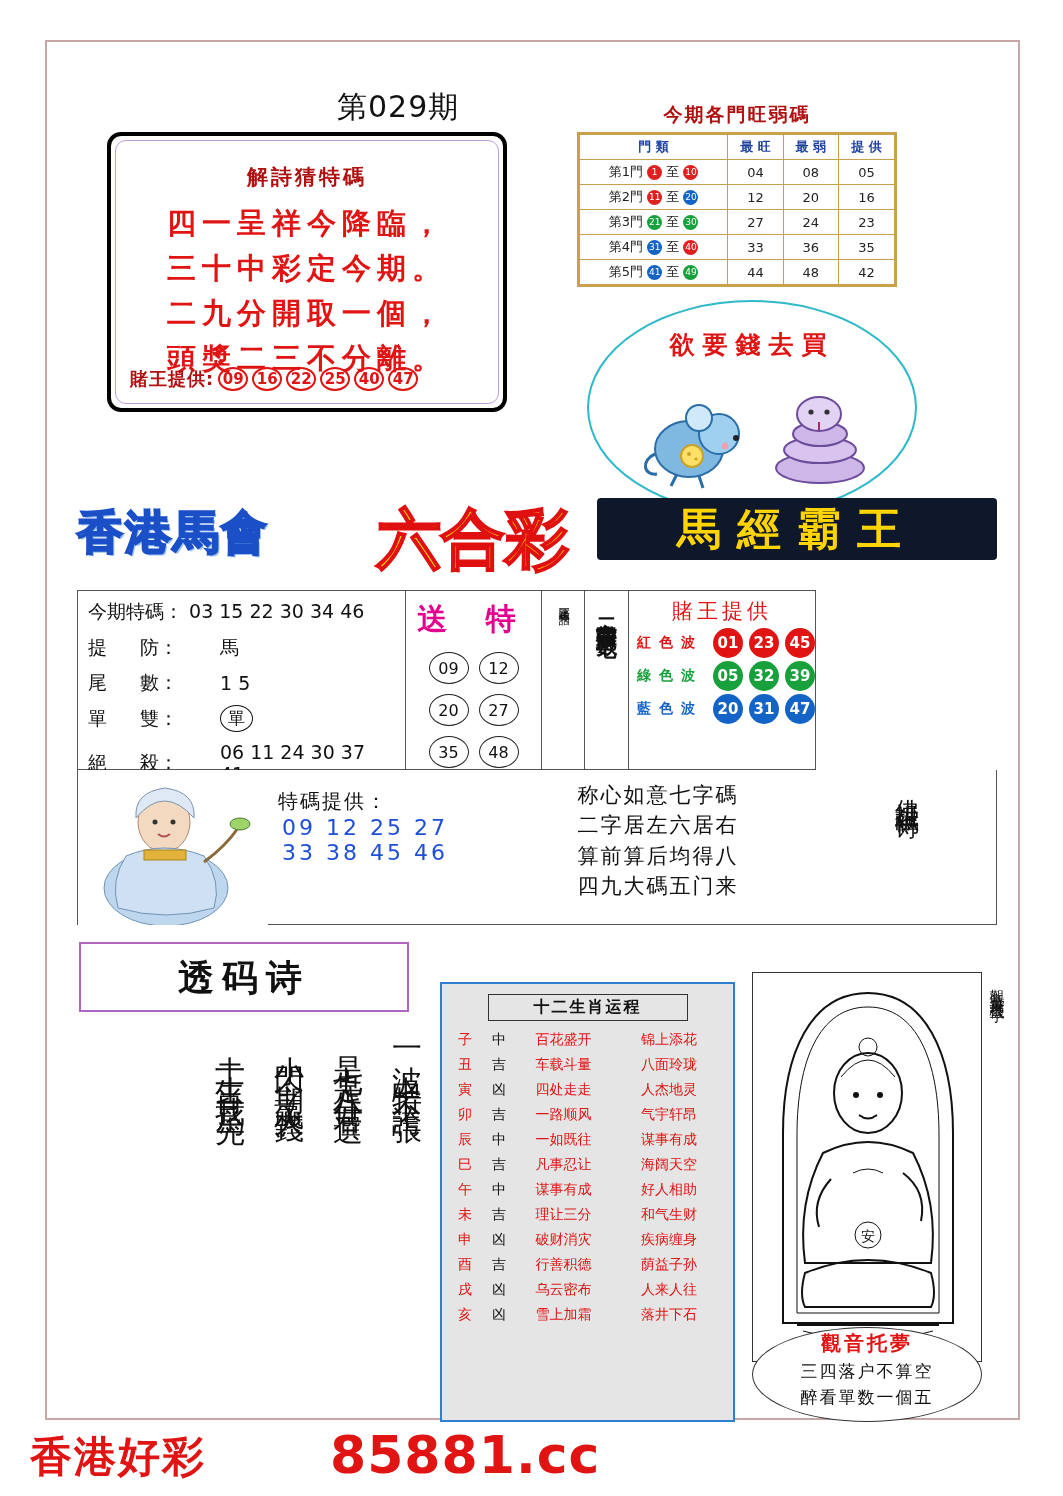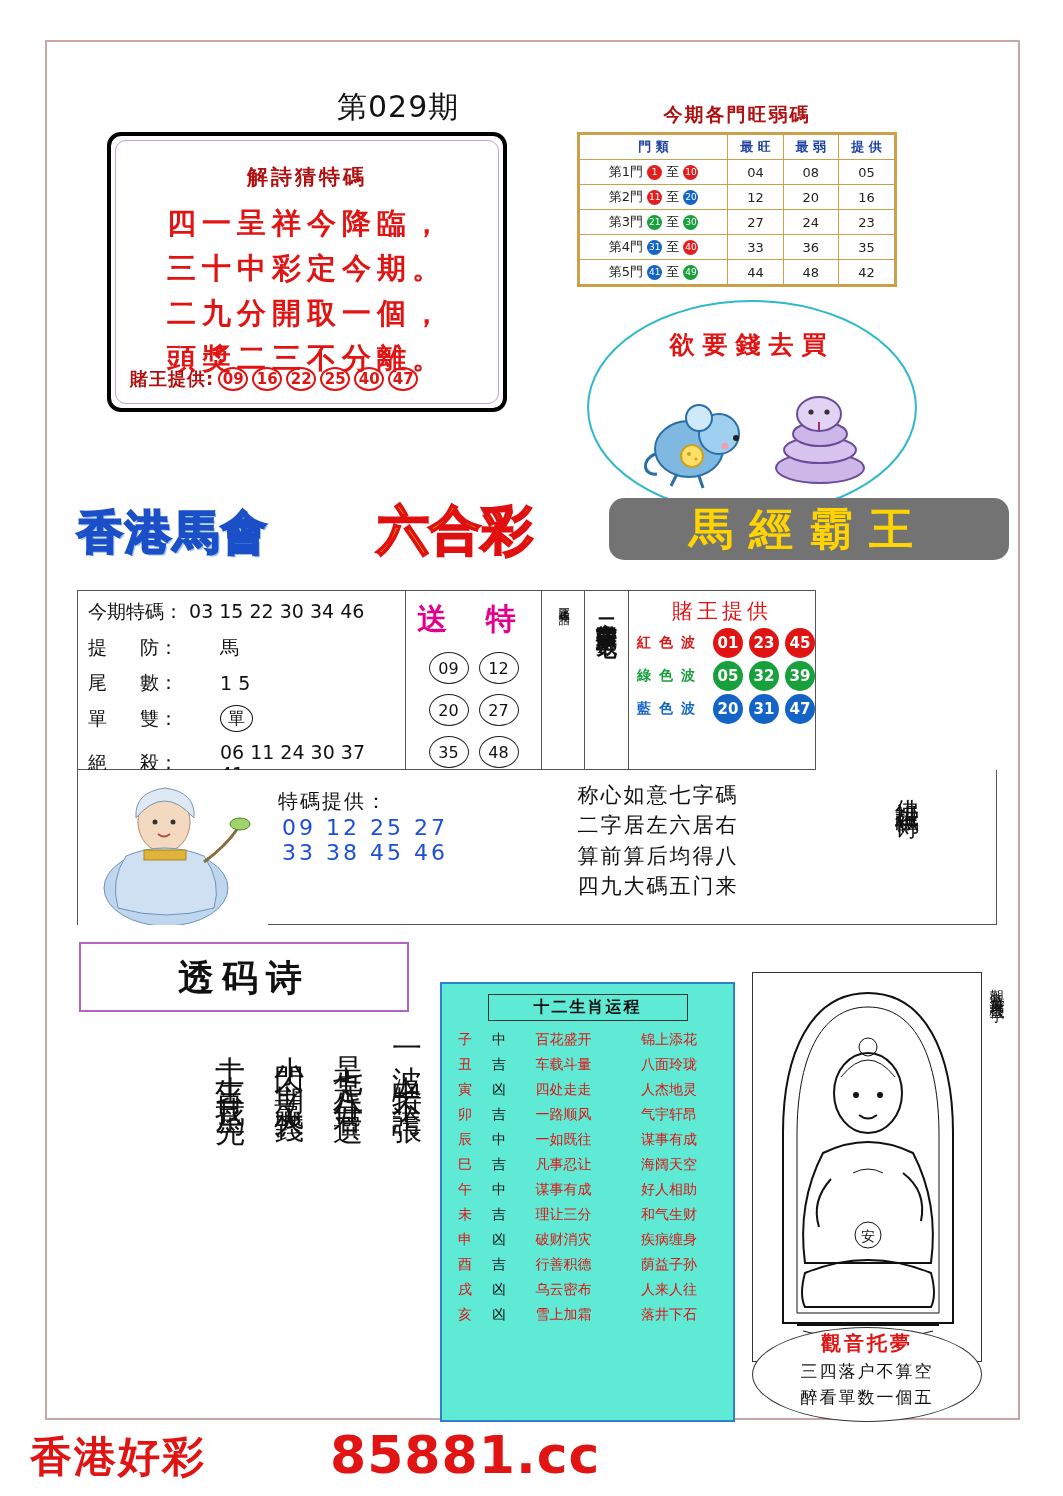--- a/index.html
+++ b/index.html
@@ -90,27 +90,27 @@
   
   .banner { position:absolute; left:30px; top:450px; width:920px; height:90px; }
   .banner-l {
     position:absolute; left:0; top:10px; font-size:46px; font-weight:bold;
     letter-spacing:2px; color:#fff;
     -webkit-text-stroke:2px #1b4fc8;
     text-shadow:2px 2px 0 #9fc3ef;
     font-family:"DejaVu Serif","Liberation Serif",serif;
   }
   .banner-m {
-    position:absolute; left:300px; top:4px; font-size:52px; font-weight:bold;
+    position:absolute; left:300px; top:4px; font-size:64px; font-weight:bold;
     color:#ffd400; -webkit-text-stroke:2px #e01010;
     font-family:Liberation Mono, monospace;
   }
   .banner-r {
-    position:absolute; left:532px; top:6px; width:400px; height:62px;
-    background:#737373; border-radius:15px;
+    position:absolute; left:520px; top:6px; width:400px; height:62px;
+    background:#0f172a; border-radius:4px;
   }
   .banner-r span {
     display:block; text-align:center; font-size:44px; font-weight:bold;
     color:#ffd400; letter-spacing:16px; line-height:62px;
     font-family:"DejaVu Serif","Liberation Serif",serif;
   }
 
   
   .band {
     position:absolute; left:30px; top:548px; width:739px; height:180px;
@@ -195,21 +195,21 @@
     display:flex; flex-direction:row-reverse; justify-content:flex-start; gap:18px;
   }
   .vpoem .col {
     writing-mode:vertical-rl; text-orientation:upright;
     font-size:30px; letter-spacing:10px; color:#111;
     font-family:"DejaVu Serif","Liberation Serif",serif;
   }
 
   .zodiac {
     position:absolute; left:393px; top:940px; width:295px; height:440px;
-    border:2px solid #2f7fd0; background:#5eead4; padding:6px;
+    border:2px solid #2f7fd0; background:#e5e5e5; padding:6px;
   }
   .z-title {
     margin:4px auto 6px; width:200px; text-align:center; border:1px solid #333;
     font-size:16px; font-weight:bold; color:#111; padding:2px 0; letter-spacing:2px;
   }
   table.ztab { width:100%; border-collapse:collapse; }
   table.ztab td { font-size:14px; padding:3.5px 0; color:#e11414; white-space:nowrap; }
   table.ztab td.n { width:34px; text-align:center; }
   table.ztab td.f { width:34px; text-align:center; color:#111; }
   table.ztab td.p1 { width:95px; text-align:center; }

